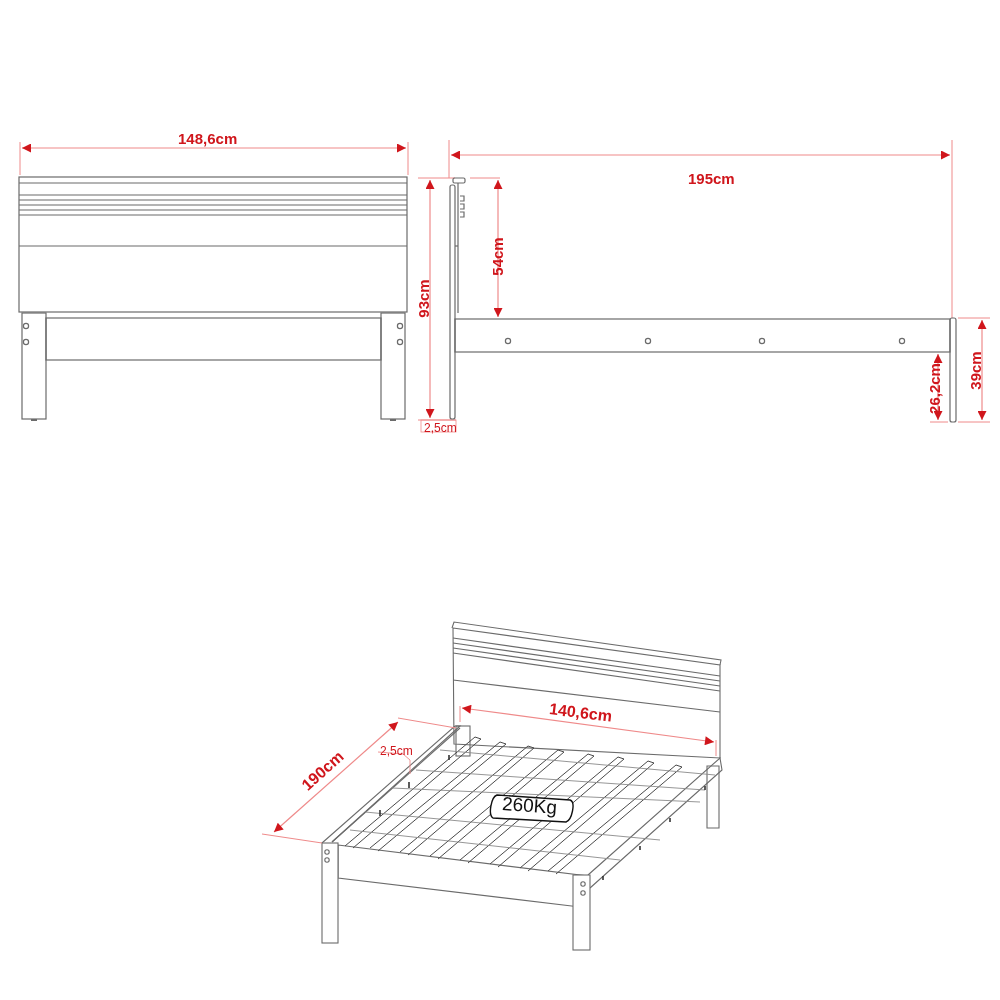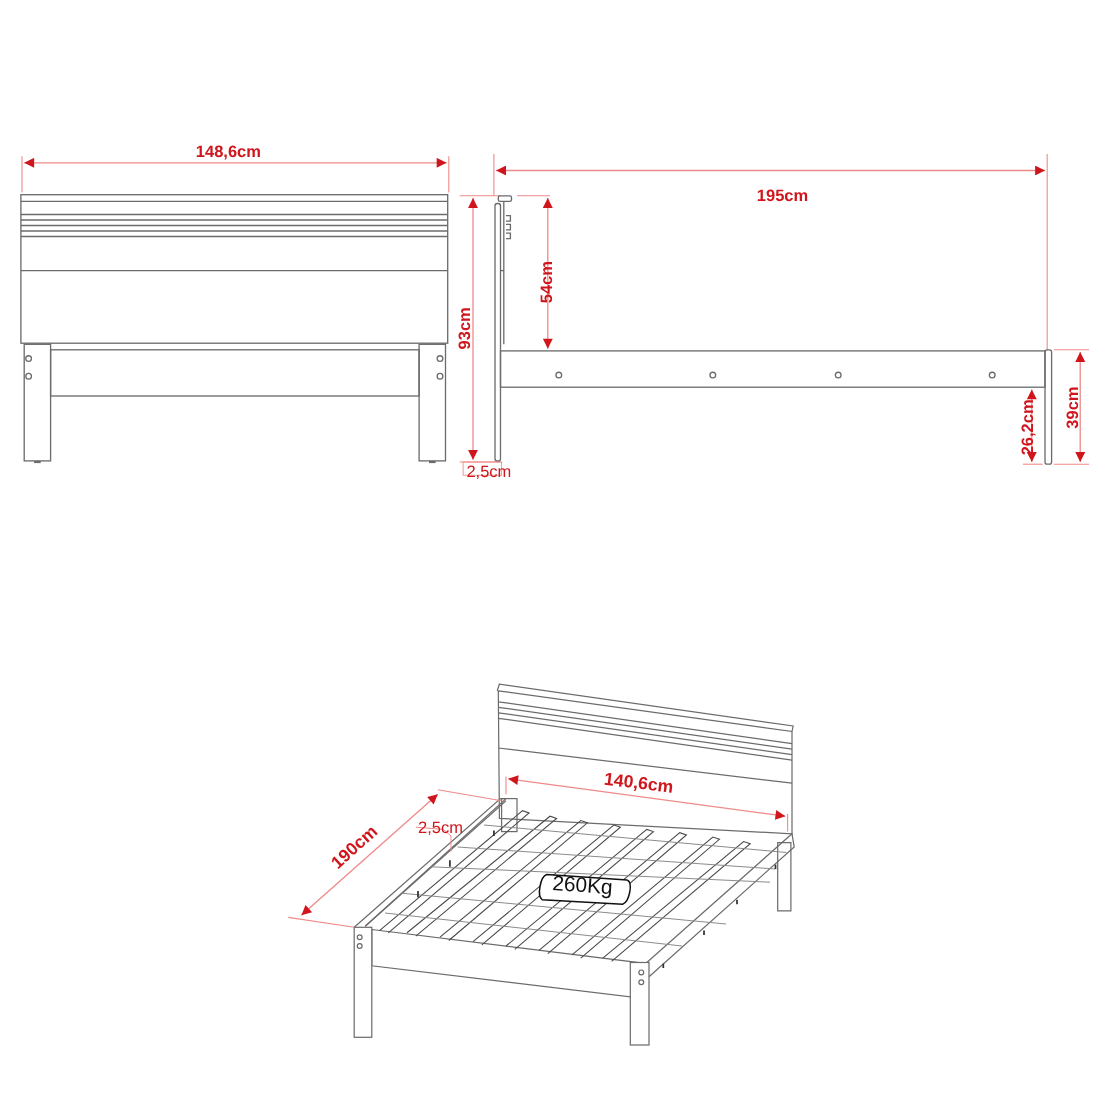--- a/index.html
+++ b/index.html
@@ -1,21 +1,21 @@
 <!DOCTYPE html>
 <html><head>
   <meta charset="utf-8">
   <style>
     html, body { margin: 0; padding: 0; background: #ffffff; }
     body { width: 1000px; height: 1000px; position: relative; overflow: hidden;
            font-family: "Liberation Sans", sans-serif; }
     #stage { position: absolute; left: 0; top: 0; width: 847px; height: 1000px; }
     .lbl { position: absolute; color: #d0161c; font-weight: bold;
            font-family: "Liberation Sans", sans-serif; white-space: nowrap; }
-    .lbl.sm { font-weight: normal; font-size: 15px; }
+    .lbl.sm { font-weight: normal; font-size: 12px; }
     .rot { transform-origin: center center; }
     .weight { position: absolute; font-family: "Liberation Sans", sans-serif;
               color: #111; font-size: 22px; white-space: nowrap; }
   </style>
 </head>
 <body>
 
 <div id="stage">
   <svg width="1000" height="1000" viewBox="0 0 1000 1000" xmlns="http://www.w3.org/2000/svg">
     <defs>

